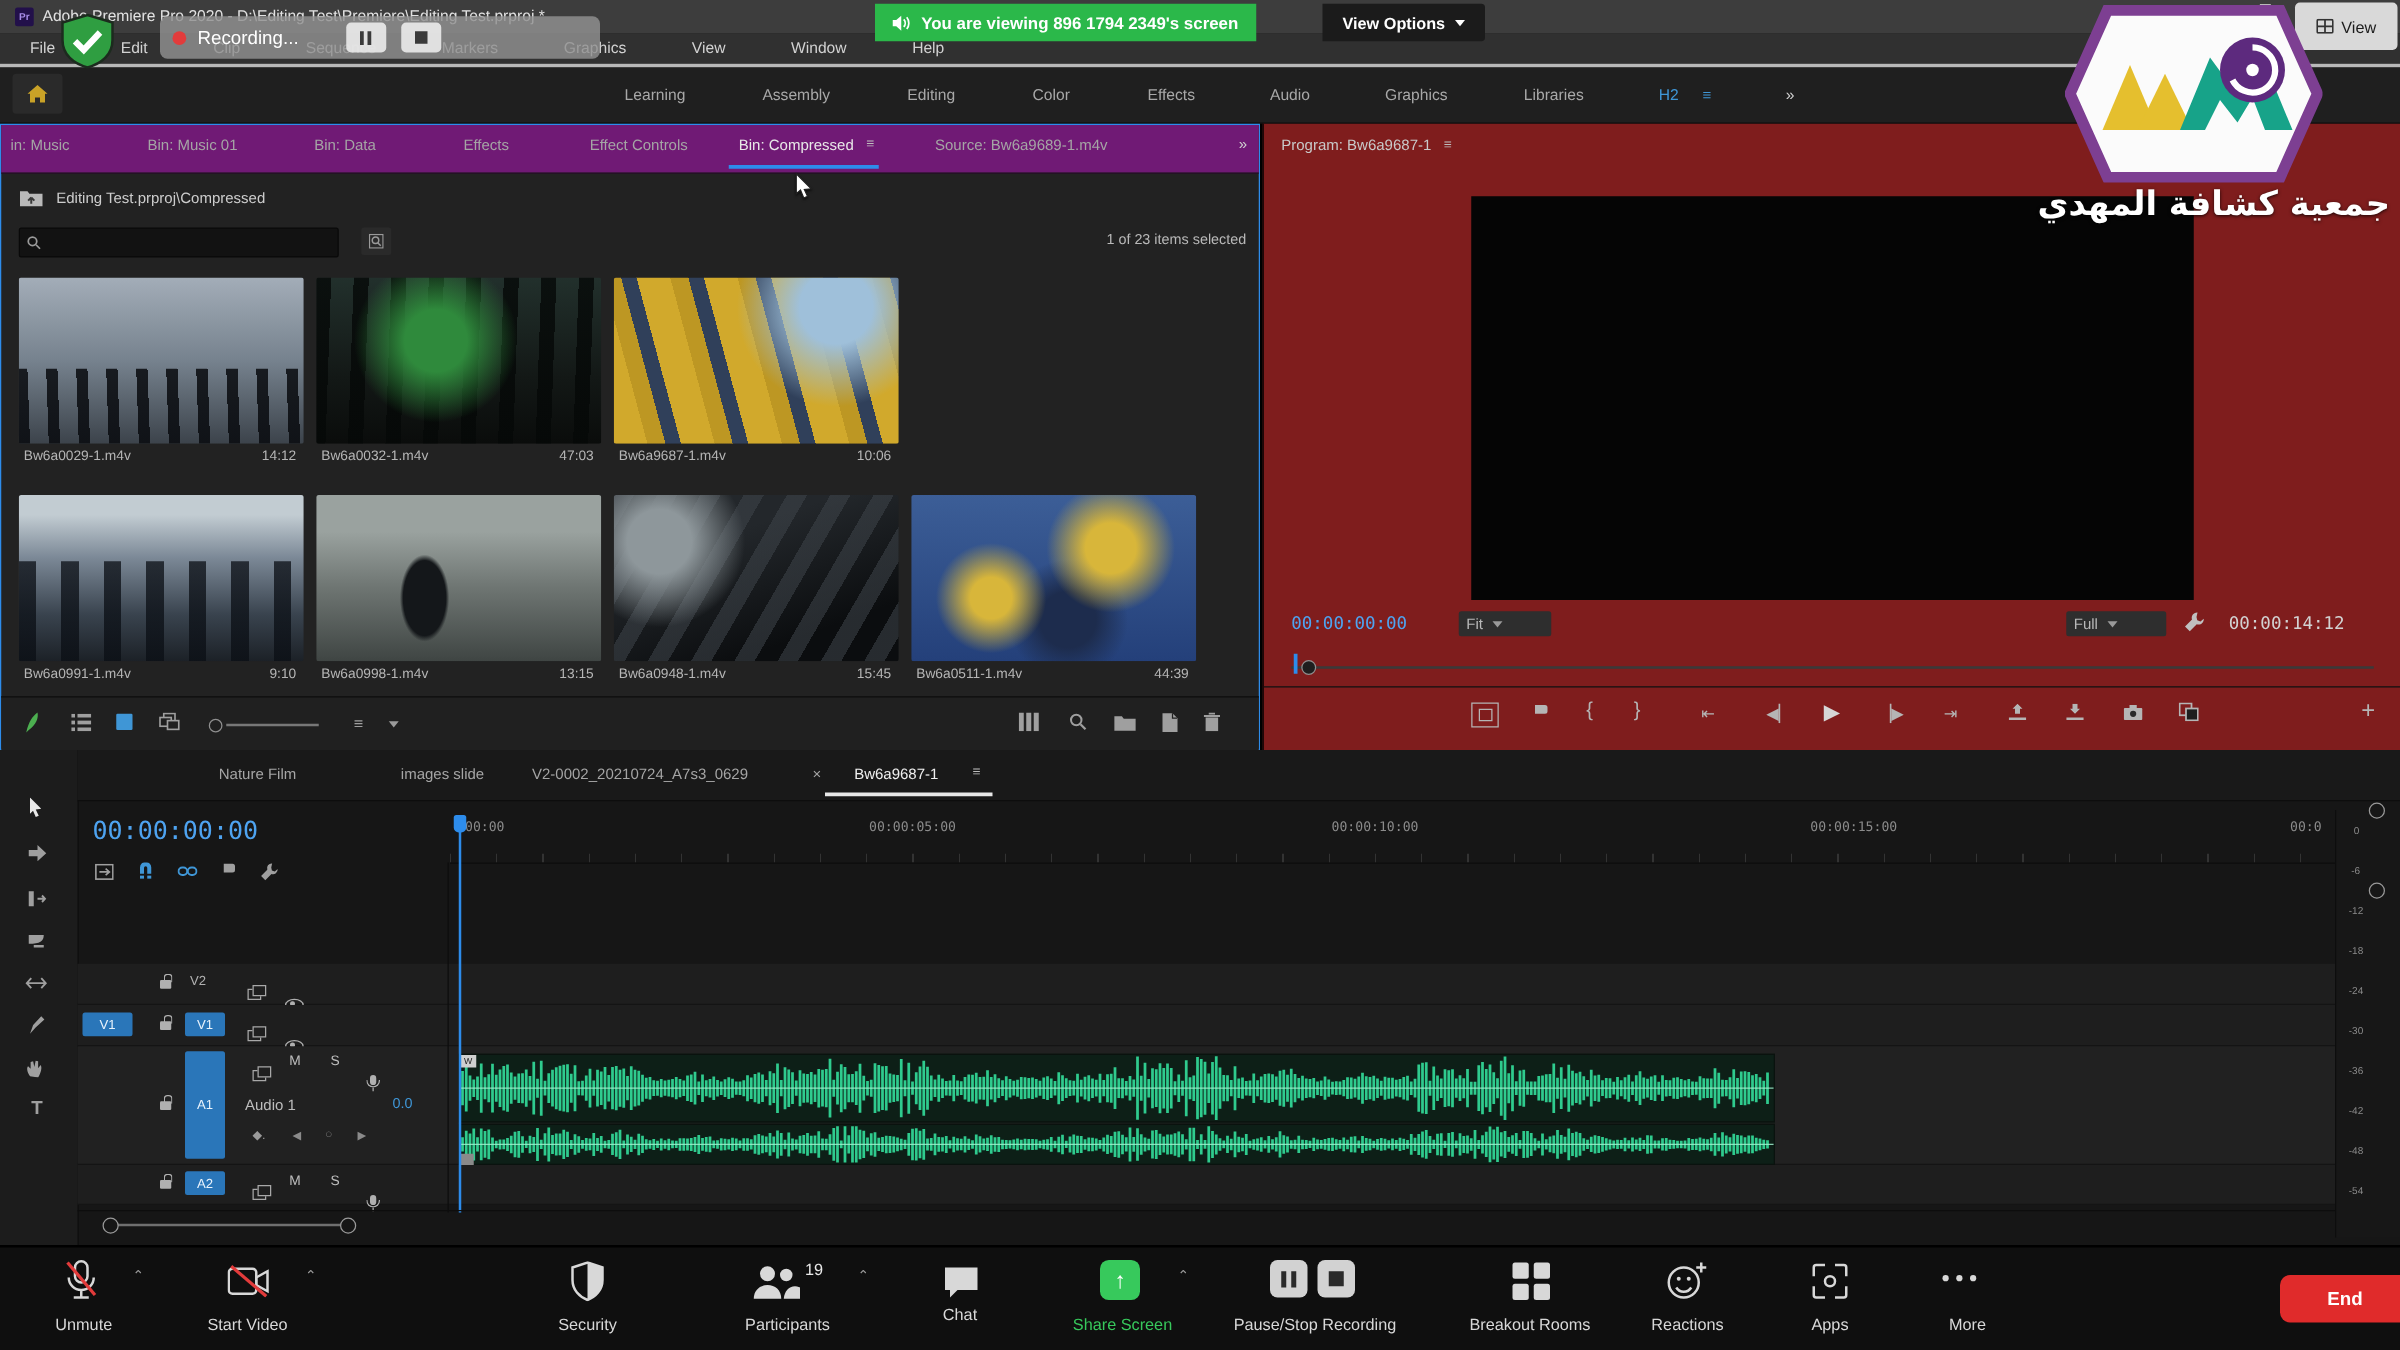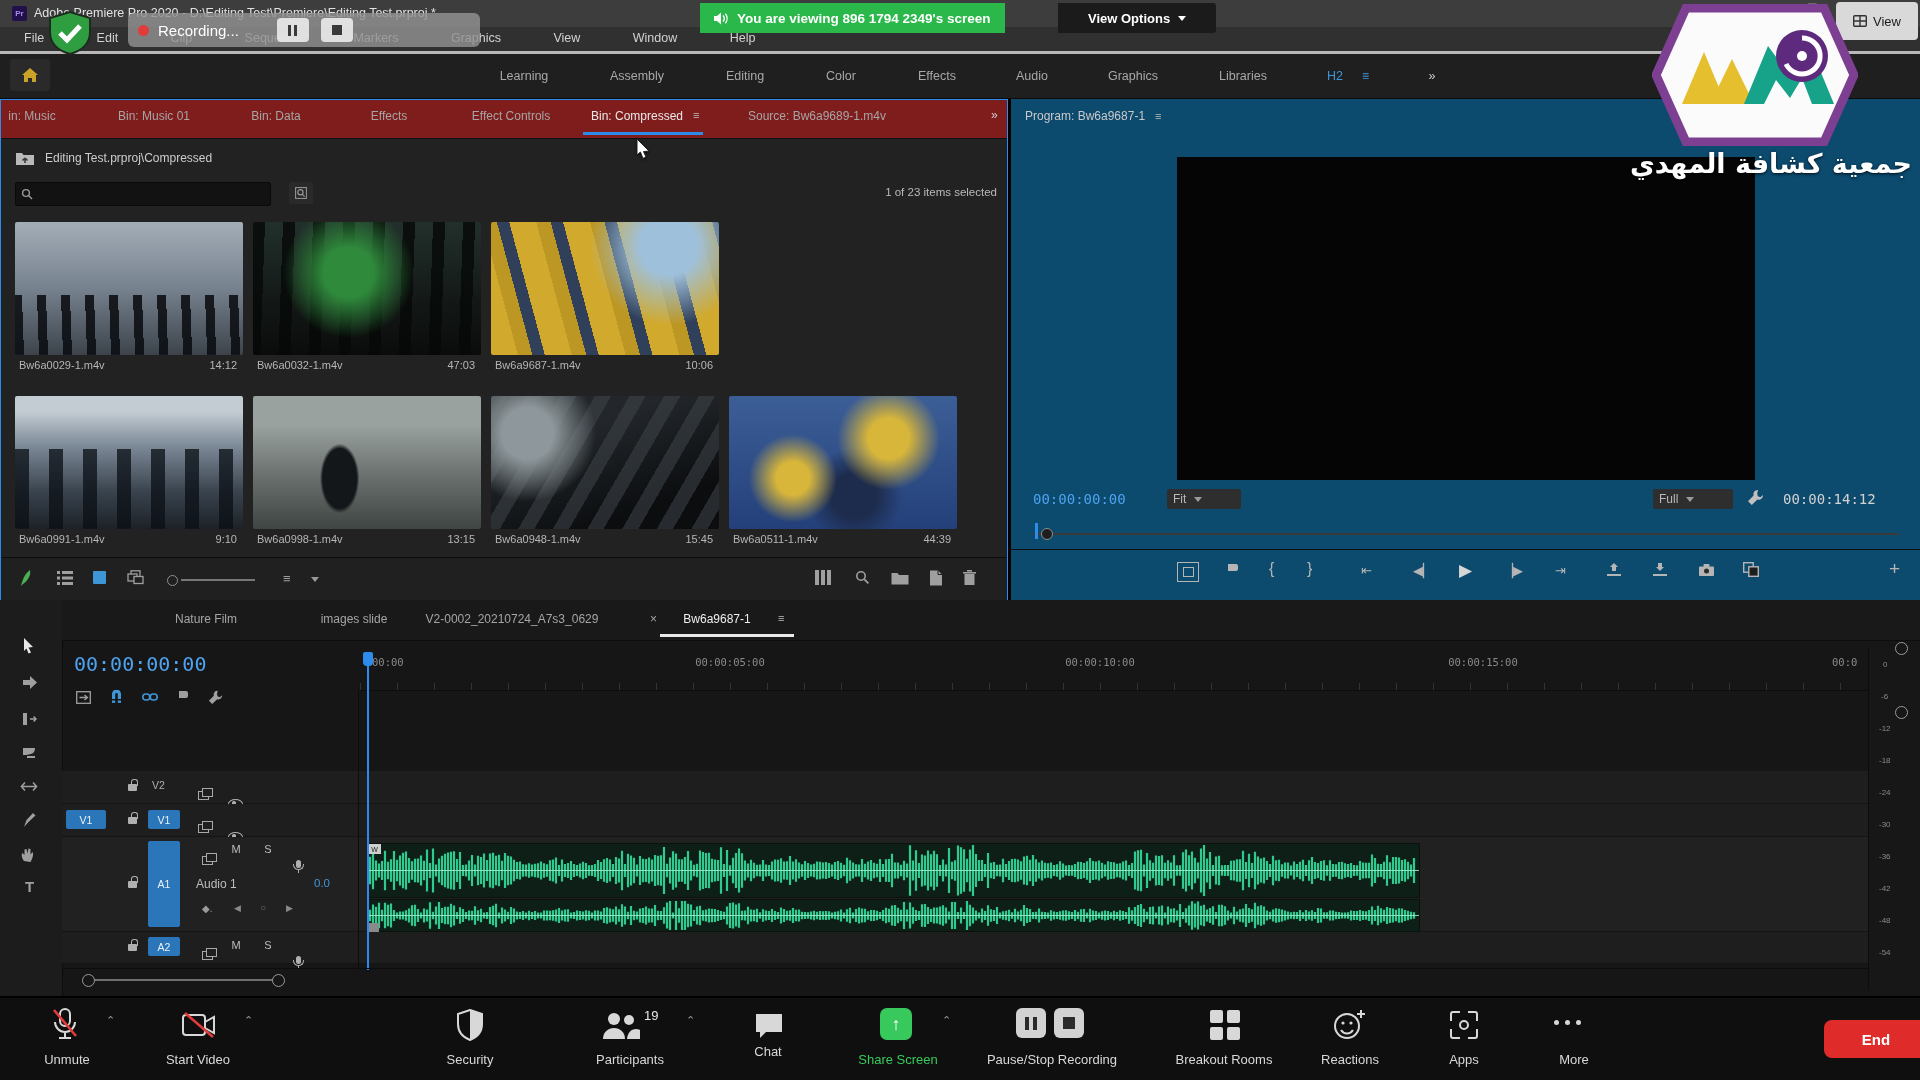--- a/index.html
+++ b/index.html
@@ -99,21 +99,21 @@
   <span class="r wstab cen" style="left:1032px">Audio</span>
   <span class="r wstab cen" style="left:1133px">Graphics</span>
   <span class="r wstab cen" style="left:1243px">Libraries</span>
   <span class="r wstab cen" style="left:1335px;color:#3f96d6;">H2</span>
   <span class="r" style="left:1362px;top:15px;color:#3f96d6;font-size:12px;">≡</span>
   <span class="r wstab cen" style="left:1432px;color:#cfcfcf;">»</span>
 </div>
 
 <div class="r panel" style="left:0;top:99px;width:1008px;height:501px;border:1px solid #2d8ceb;box-sizing:border-box;background:#222;">
 
-  <div class="r" style="left:0;top:0;width:1006px;height:38px;background:#7f1d1d;border-bottom:1px solid #101010;">
+  <div class="r" style="left:0;top:0;width:1006px;height:38px;background:#701a75;border-bottom:1px solid #101010;">
     <span class="r ptab cen" style="left:31px">in: Music</span>
     <span class="r ptab cen" style="left:153px">Bin: Music 01</span>
     <span class="r ptab cen" style="left:275px">Bin: Data</span>
     <span class="r ptab cen" style="left:388px">Effects</span>
     <span class="r ptab cen" style="left:510px">Effect Controls</span>
     <span class="r ptab active cen" style="left:636px">Bin: Compressed</span>
     <span class="r" style="left:692px;top:9px;color:#bdbdbd;font-size:11px;">≡</span>
     <div class="r" style="left:582px;top:32px;width:120px;height:3px;background:#2d8ceb;"></div>
     <span class="r ptab cen" style="left:816px">Source: Bw6a9689-1.m4v</span>
     <span class="r" style="left:990px;top:8px;color:#cfcfcf;font-size:12px;">»</span>
@@ -242,21 +242,21 @@
         <path d="M9 0.5v4h4" fill="none" stroke="#202020"></path>
       </svg>
     <svg class="r" style="left:962px;top:12px;" width="13" height="15" viewBox="0 0 13 15">
         <rect x="1.5" y="4" width="10" height="11" fill="#9f9f9f"></rect>
         <rect x="0" y="2" width="13" height="1.6" fill="#9f9f9f"></rect>
         <rect x="4" y="0" width="5" height="1.6" fill="#9f9f9f"></rect>
       </svg>
   </div>
 </div>
 
-<div class="r panel" style="left:1010px;top:99px;width:910px;height:501px;background:#0c4a6e;border-left:1px solid #000;">
+<div class="r panel" style="left:1010px;top:99px;width:910px;height:501px;background:#7f1d1d;border-left:1px solid #000;">
   <div class="r flex" style="left:14px;top:10px;">
     <span style="font-size:12px;color:#c9c9c9;">Program: Bw6a9687-1</span>
     <span style="margin-left:10px;color:#bdbdbd;font-size:11px;">≡</span>
   </div>
   <div class="r videoblack" style="left:166px;top:58px;width:578px;height:323px;"></div>
 
   <span class="r tc" style="left:22px;top:392px;font-size:14px;color:#4ea3f0;">00:00:00:00</span>
   <div class="r ddbox" style="left:156px;top:390px;width:62px;">
     <span>Fit</span>
       <span class="caret"></span>
@@ -465,21 +465,21 @@
   </div>
 </div>
 
 <div class="r flex" style="left:700px;top:3px;height:30px;background:#2bb84a;padding:0 14px;">
   <svg width="15" height="13" viewBox="0 0 15 13">
     <path d="M0 4h3l4-3.5v12L3 9H0z" fill="#fff"></path>
       <path d="M9 3.5a4.5 4.5 0 0 1 0 6M11.4 1.8a7.5 7.5 0 0 1 0 9.4" stroke="#fff" stroke-width="1.4" fill="none"></path>
     </svg>
   <span style="margin-left:8px;font-size:13.5px;font-weight:bold;color:#fff;">You are viewing 896 1794 2349's screen</span>
 </div>
-<div class="r flex" style="left:1058px;top:3px;height:30px;background:#1b1b1b;padding:0 30px;border-radius:0 3px 3px 0;">
+<div class="r flex" style="left:1058px;top:3px;height:30px;background:#1b1b1b;padding:0 16px;border-radius:0 3px 3px 0;">
   <span style="font-size:13px;font-weight:bold;color:#fff;">View Options</span>
   <span class="caret" style="border-top-color:#fff;"></span>
 </div>
 
 <div class="r flex" style="left:128px;top:13px;width:352px;height:34px;background:rgba(145,145,145,.82);border-radius:6px;padding:0 10px;box-sizing:border-box;">
   <div style="width:11px;height:11px;border-radius:50%;background:#e23b3b;"></div>
   <span style="margin-left:9px;font-size:15px;color:#fff;">Recording...</span>
   <div style="margin-left:38px;width:32px;height:24px;background:rgba(235,235,235,.9);border-radius:4px;display:flex;align-items:center;justify-content:center;gap:3px;">
     <div style="width:3px;height:11px;background:#3a3a3a;"></div>
       <div style="width:3px;height:11px;background:#3a3a3a;"></div>

